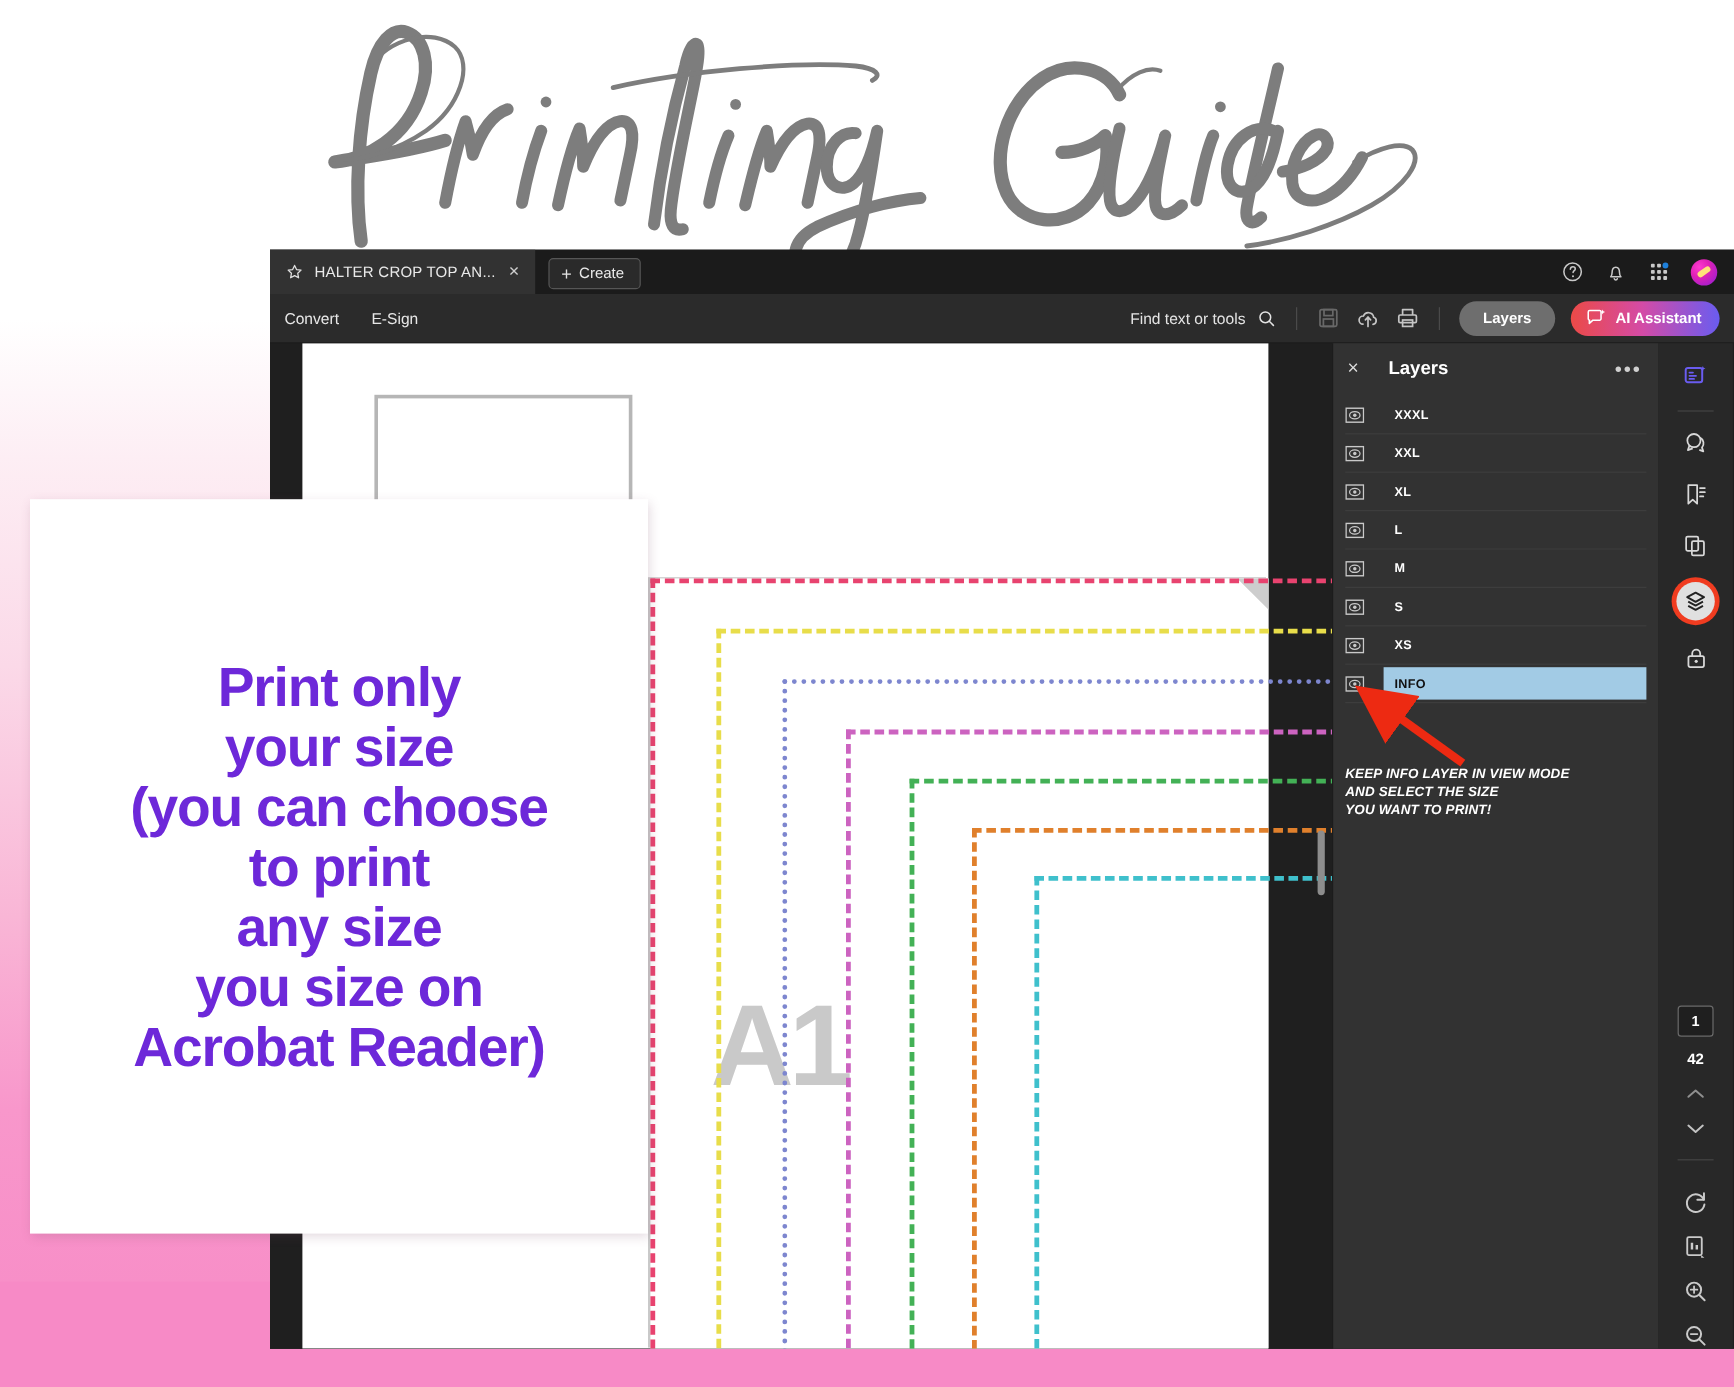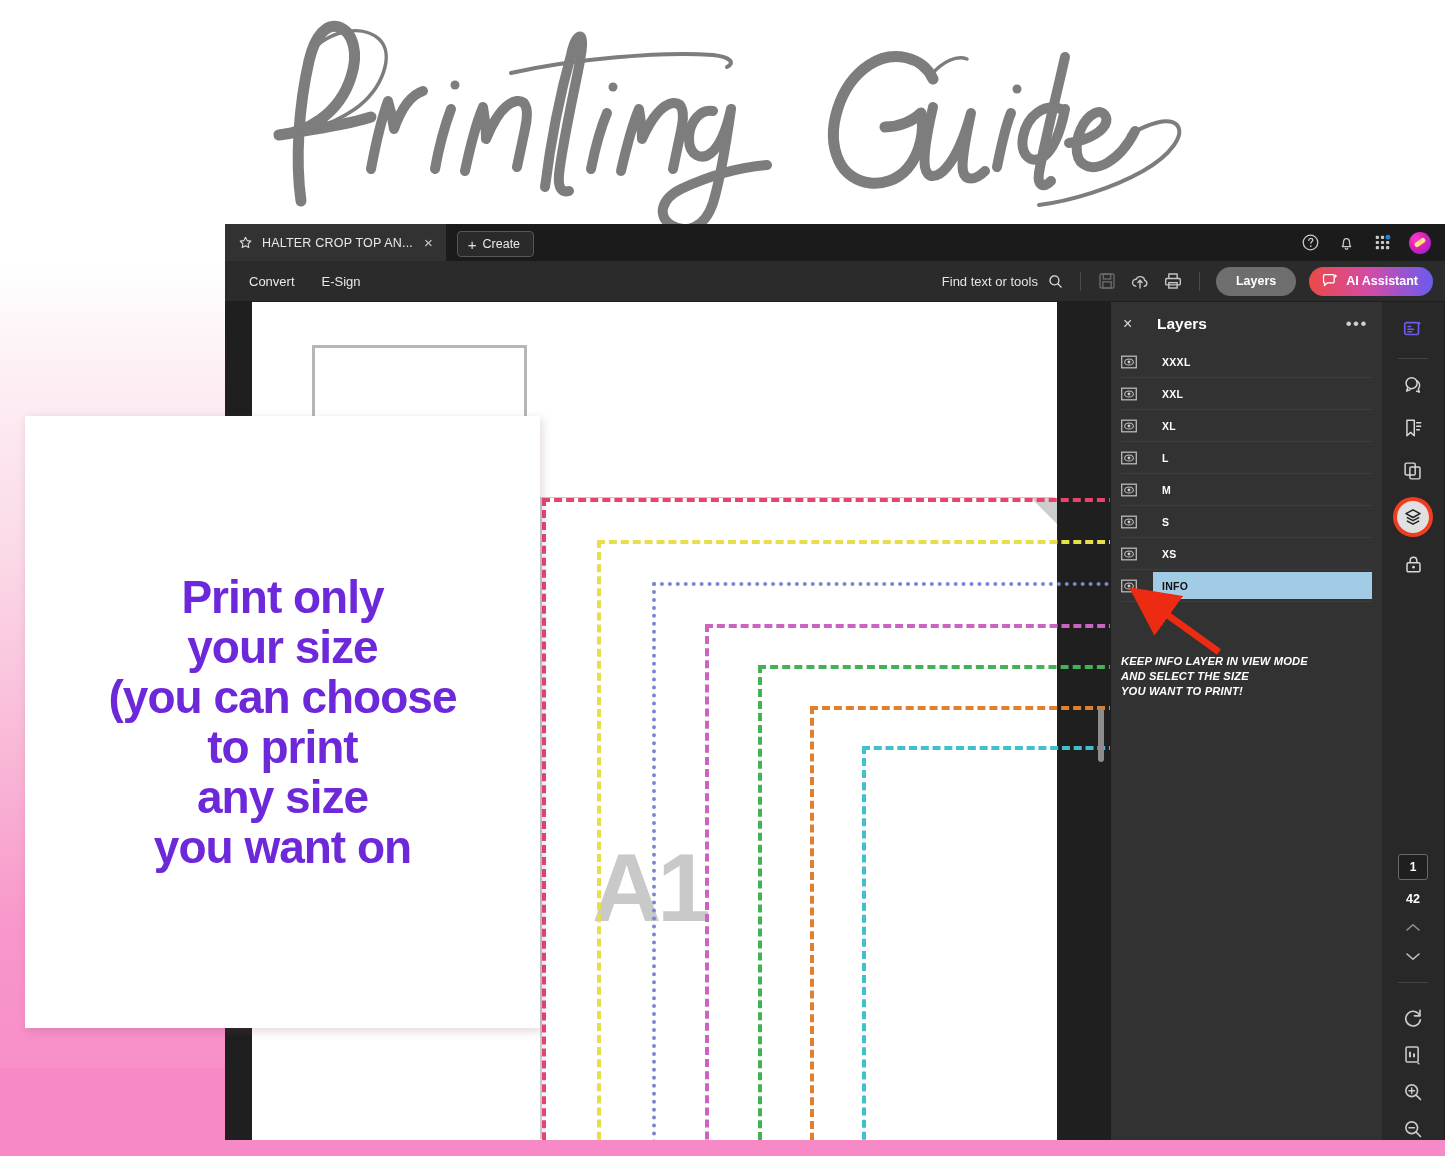--- a/index.html
+++ b/index.html
@@ -27,21 +27,21 @@
   
   .title-wrap {
     position: absolute; left: 0; top: 6px; width: 1445px; height: 215px;
     display: flex; align-items: center; justify-content: center;
     z-index: 4; pointer-events: none;
   }
   .title-svg { width: 960px; height: 210px; overflow: visible; }
 
   
   .app-window {
-    position: absolute; left: 225px; top: 224px;
+    position: absolute; left: 225px; top: 208px;
     width: 1220px; height: 916px;
     background: #1f1f1f; z-index: 5;
     overflow: hidden;
   }
 
   
   .tabstrip {
     height: 37px; background: #1b1b1b;
     display: flex; align-items: flex-end; position: relative;
   }
@@ -75,21 +75,21 @@
   }
   .avatar::after {
     content:""; position:absolute; left:5px; top:8px;
     width:12px; height:5px; border-radius:3px;
     background:#ffe27a; transform: rotate(-35deg);
   }
 
   
   .cmdbar {
     height: 41px; background: #2b2b2b;
-    display: flex; align-items: center; padding: 0 12px 0 24px;
+    display: flex; align-items: center; padding: 0 12px 0 12px;
     border-bottom: 1px solid #1f1f1f;
   }
   .menu-item { color: #e8e8e8; font-size: 13px; margin-right: 27px; cursor: pointer; }
   .cmd-right { margin-left: auto; display: flex; align-items: center; gap: 13px; }
   .findbox { display: flex; align-items: center; gap: 9px; color: #e3e3e3; font-size: 13px; cursor: pointer; }
   .vsep { width: 1px; height: 19px; background: #4a4a4a; margin: 0 3px; }
   .cmd-icon { width: 20px; height: 20px; opacity: .85; cursor: pointer; }
   .cmd-icon.dim { opacity: .42; }
   .share-btn {
     height: 29px; background: #6e6e6e; border-radius: 15px;
@@ -572,14 +572,15 @@
     </div>
   </div>
 </div>
 
 <div class="callout">
   <div class="callout-line">Print only</div>
   <div class="callout-line">your size</div>
   <div class="callout-line">(you can choose</div>
   <div class="callout-line">to print</div>
   <div class="callout-line">any size</div>
-  <div class="callout-line">you want on</div>
+  <div class="callout-line">you size on</div>
+  <div class="callout-line">Acrobat Reader)</div>
 </div>
 
 </body></html>

